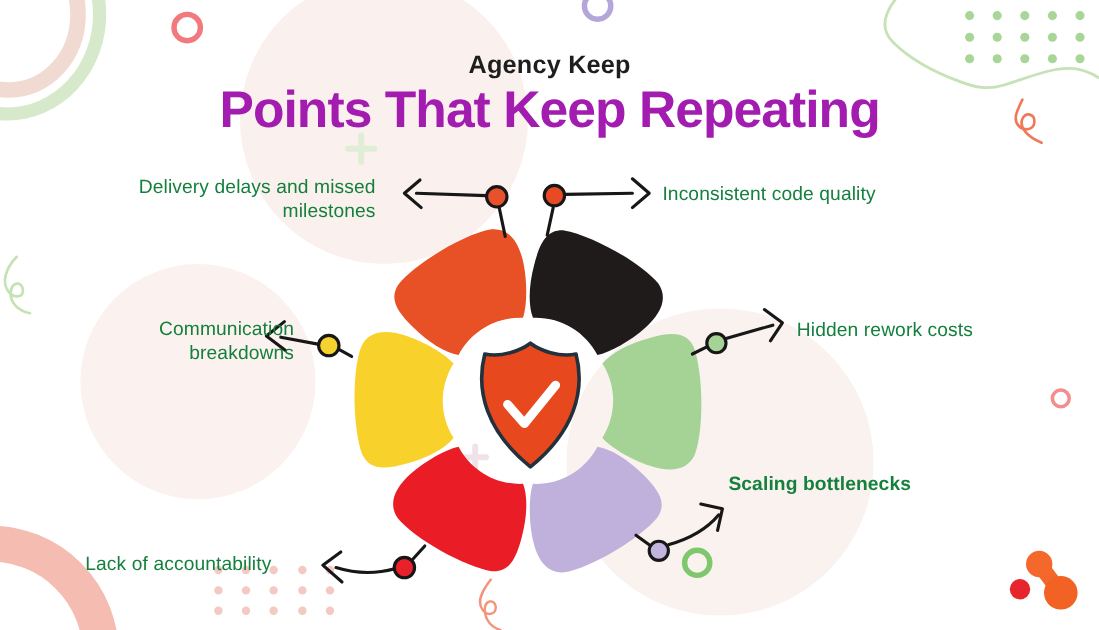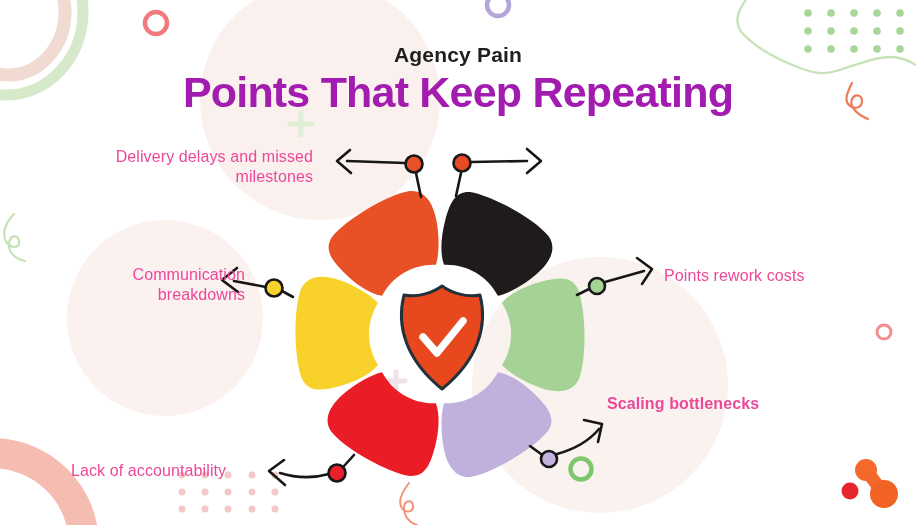--- a/index.html
+++ b/index.html
@@ -15,21 +15,21 @@
     text-align:center; font-size:21px; font-weight:700; color:#1e1e1e;
     letter-spacing:0.2px;
   }
   .main-title {
     position:absolute; top:68px; left:0; width:100%;
     text-align:center; font-size:43px; font-weight:800; color:#a21caf;
     letter-spacing:-0.8px;
   }
   .label {
     position:absolute; font-size:16px; font-weight:500; line-height:20px;
-    color:#ec4899; letter-spacing:0.1px;
+    color:#15803d; letter-spacing:0.1px;
   }
   .label.nowrap { white-space:nowrap; }
   .lbl-delivery      { right:603px; top:147px; width:232px; text-align:right; }
   .lbl-codequality   { left:552px;  top:153px; }
   .lbl-communication { right:671px; top:265px; width:160px; text-align:right; }
   .lbl-rework        { left:664px;  top:266px; }
   .lbl-scaling       { left:607px;  top:394px;font-weight:bold; }
   .lbl-account       { left:71px;   top:461px; }
 </style>
 </head>
@@ -173,22 +173,23 @@
         <circle cx="274" cy="288" r="8.5" fill="#F6D22E"></circle>
       </g>
     </g>
 
     <g transform="translate(442,338)">
       <path d="M 0,-52 C -8,-46 -24,-40 -38,-43 C -46,-12 -36,22 0,51 C 36,22 46,-12 38,-43 C 24,-40 8,-46 0,-52 Z" stroke-width="3" stroke-linejoin="round" stroke="#22313C" fill="#E8481E"></path>
       <path d="M -19,-1 L -5,15 L 21,-17" fill="none" stroke="#FFFFFF" stroke-width="7.5" stroke-linecap="round" stroke-linejoin="round"></path>
     </g>
   </svg>
 
-  <div class="eyebrow">Agency Pain</div>
+  <div class="eyebrow">Agency Keep</div>
   <div class="main-title">Points That Keep Repeating</div>
 
   <div class="label lbl-delivery">Delivery delays and missed milestones</div>
-  <div class="label lbl-rework nowrap">Points rework costs</div>
+  <div class="label lbl-codequality nowrap">Inconsistent code quality</div>
+  <div class="label lbl-rework nowrap">Hidden rework costs</div>
   <div class="label lbl-scaling nowrap">Scaling bottlenecks</div>
   <div class="label lbl-account nowrap">Lack of accountability</div>
   <div class="label lbl-communication">Communication breakdowns</div>
 
 </div>
 
 </body></html>

